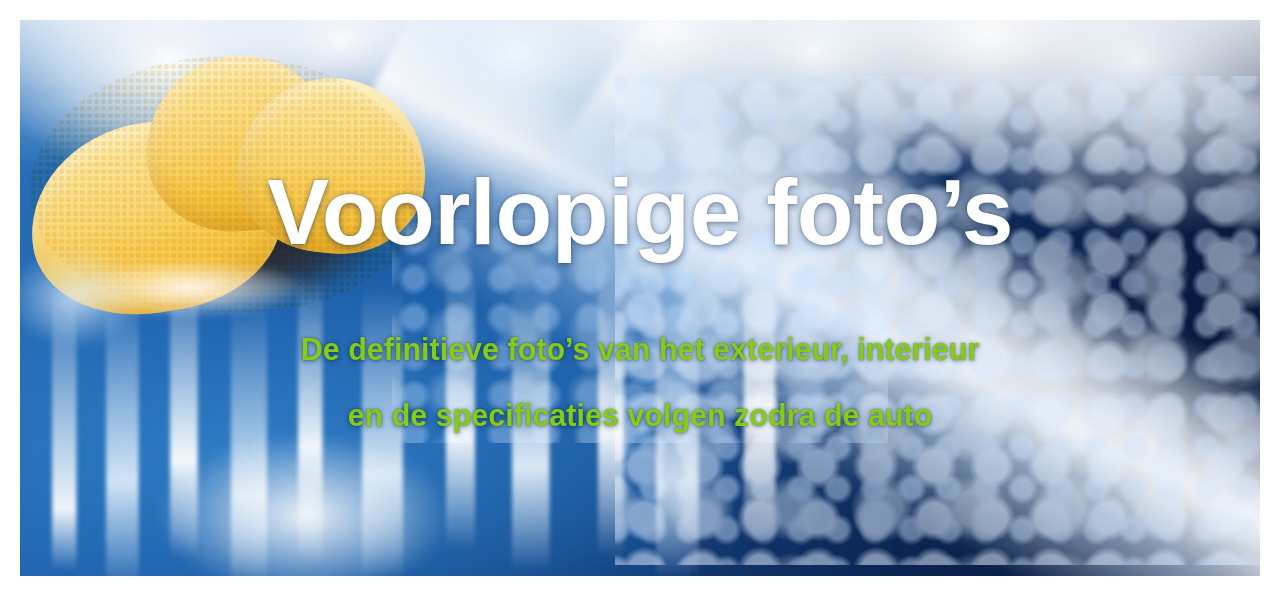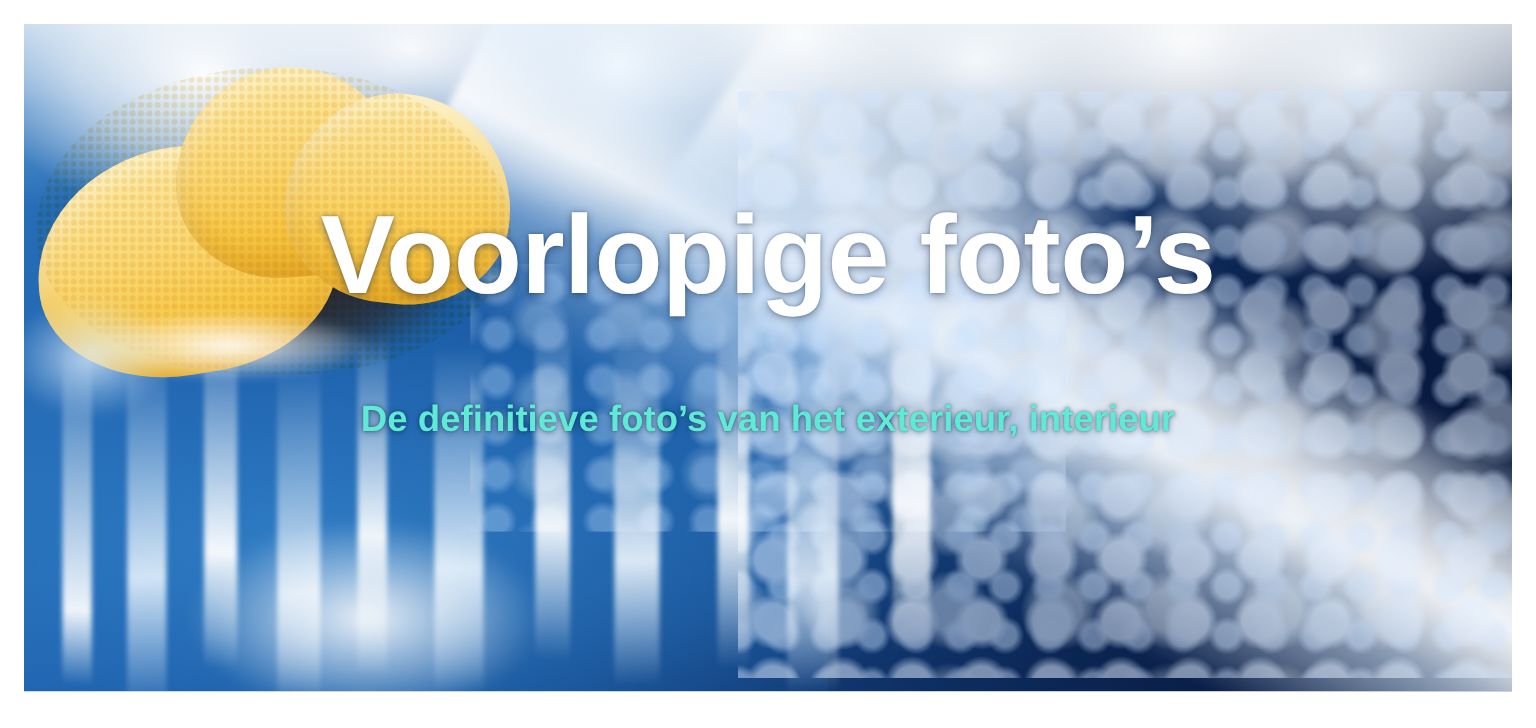--- a/index.html
+++ b/index.html
@@ -257,21 +257,21 @@
     letter-spacing: -0.5px;
     text-shadow: 0 2px 7px rgba(6,28,66,0.45), 0 0 2px rgba(6,28,66,0.35);
     white-space: nowrap;
   }
   .subtext {
     position: absolute;
     left: 50%;
     transform: translateX(-50%);
     top: 296px;
     width: 900px;
-    color: #5eead4;
+    color: #84cc16;
     font-family: "Liberation Sans", sans-serif;
     font-size: 30.5px;
     font-weight: bold;
     line-height: 66px;
     text-shadow: 0 1px 5px rgba(6,28,66,0.5), 0 0 2px rgba(6,28,66,0.4);
     text-align: center;
   }
   .subtext .sline { display: block; white-space: nowrap; }
 </style>
 </head>
@@ -299,17 +299,18 @@
       <div class="sponge-tex"></div>
       <div class="sponge-foambase"></div>
       <div class="sponge-wetpatch"></div>
     </div>
 
     <div class="text-layer">
       <div class="headline">Voorlopige foto’s</div>
 
       <div class="subtext">
         <span class="sline">De definitieve foto’s van het exterieur, interieur</span>
+        <span class="sline">en de specificaties volgen zodra de auto</span>
       </div>
     </div>
 
   </div>
 </div>
 
 </body></html>

